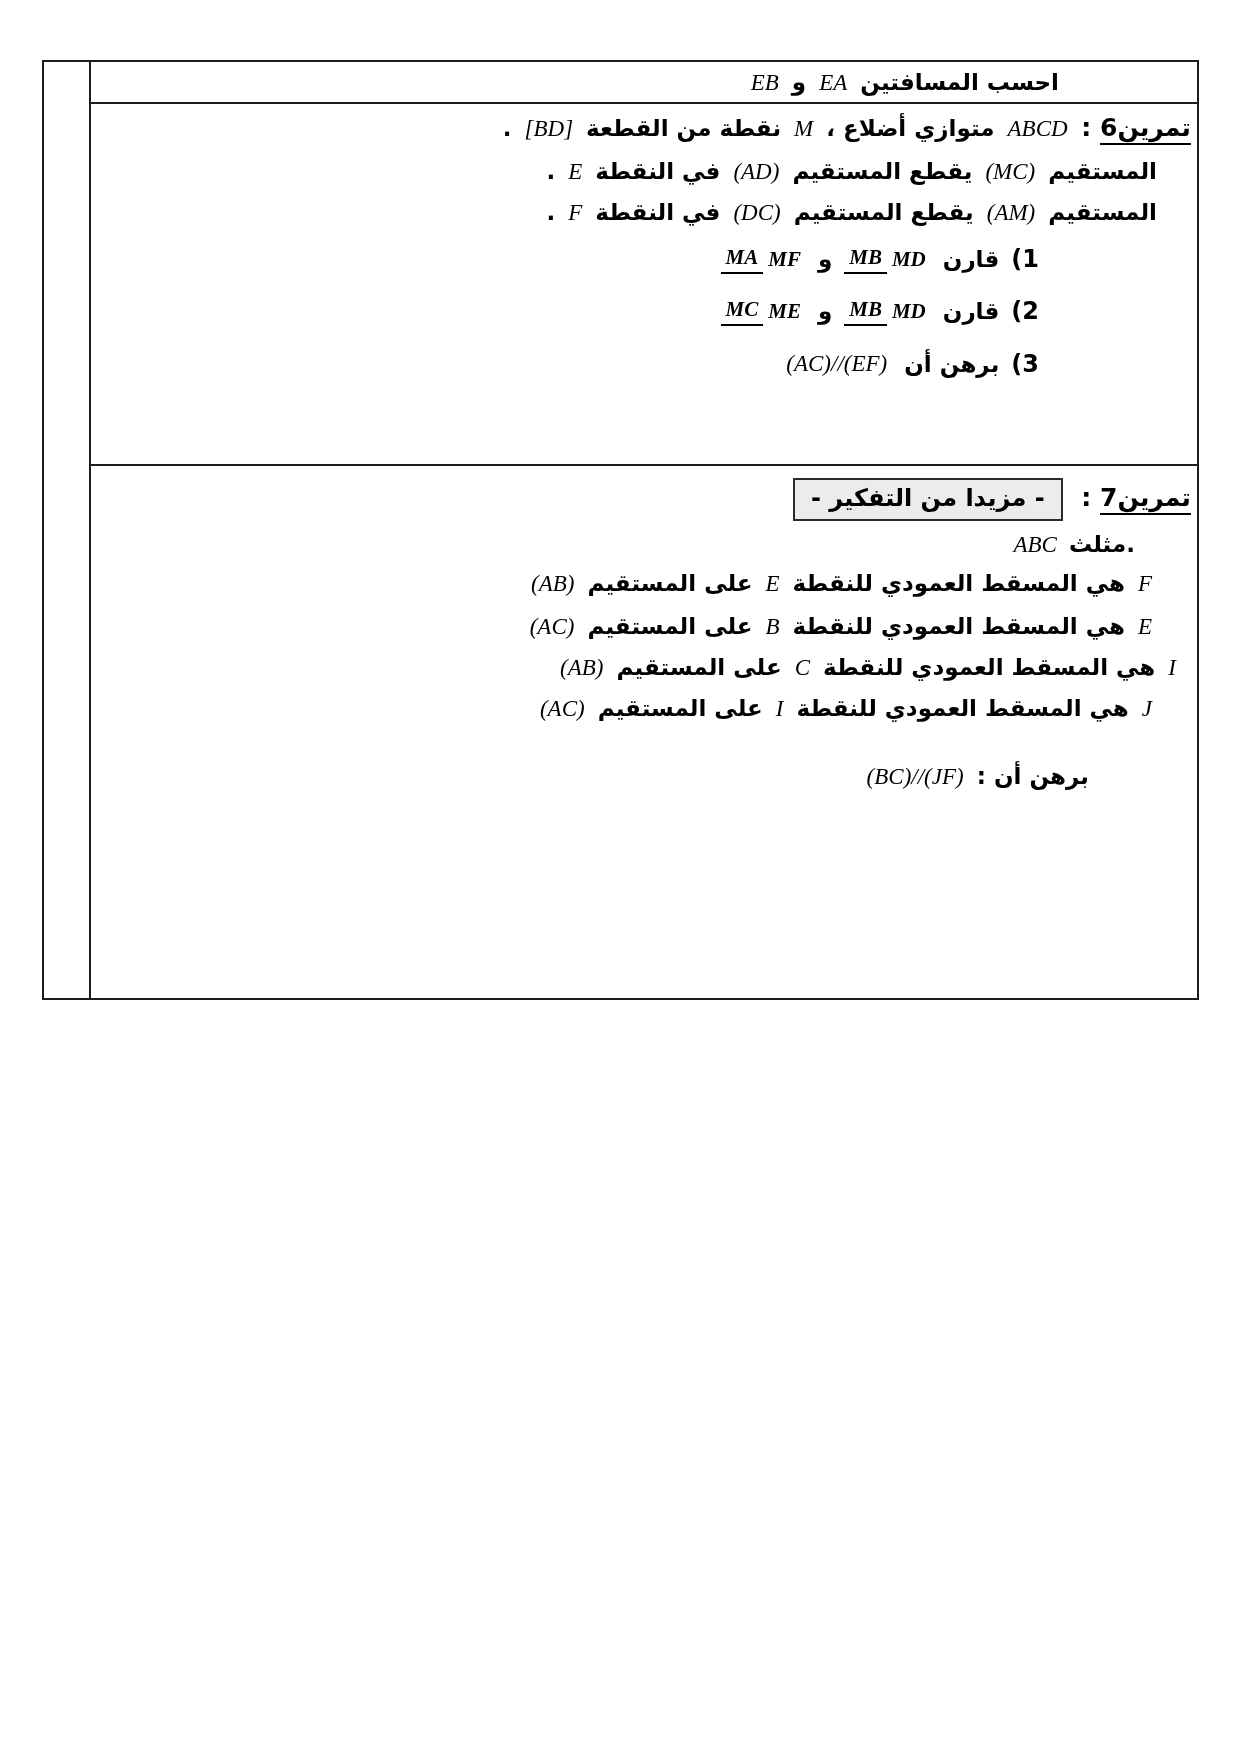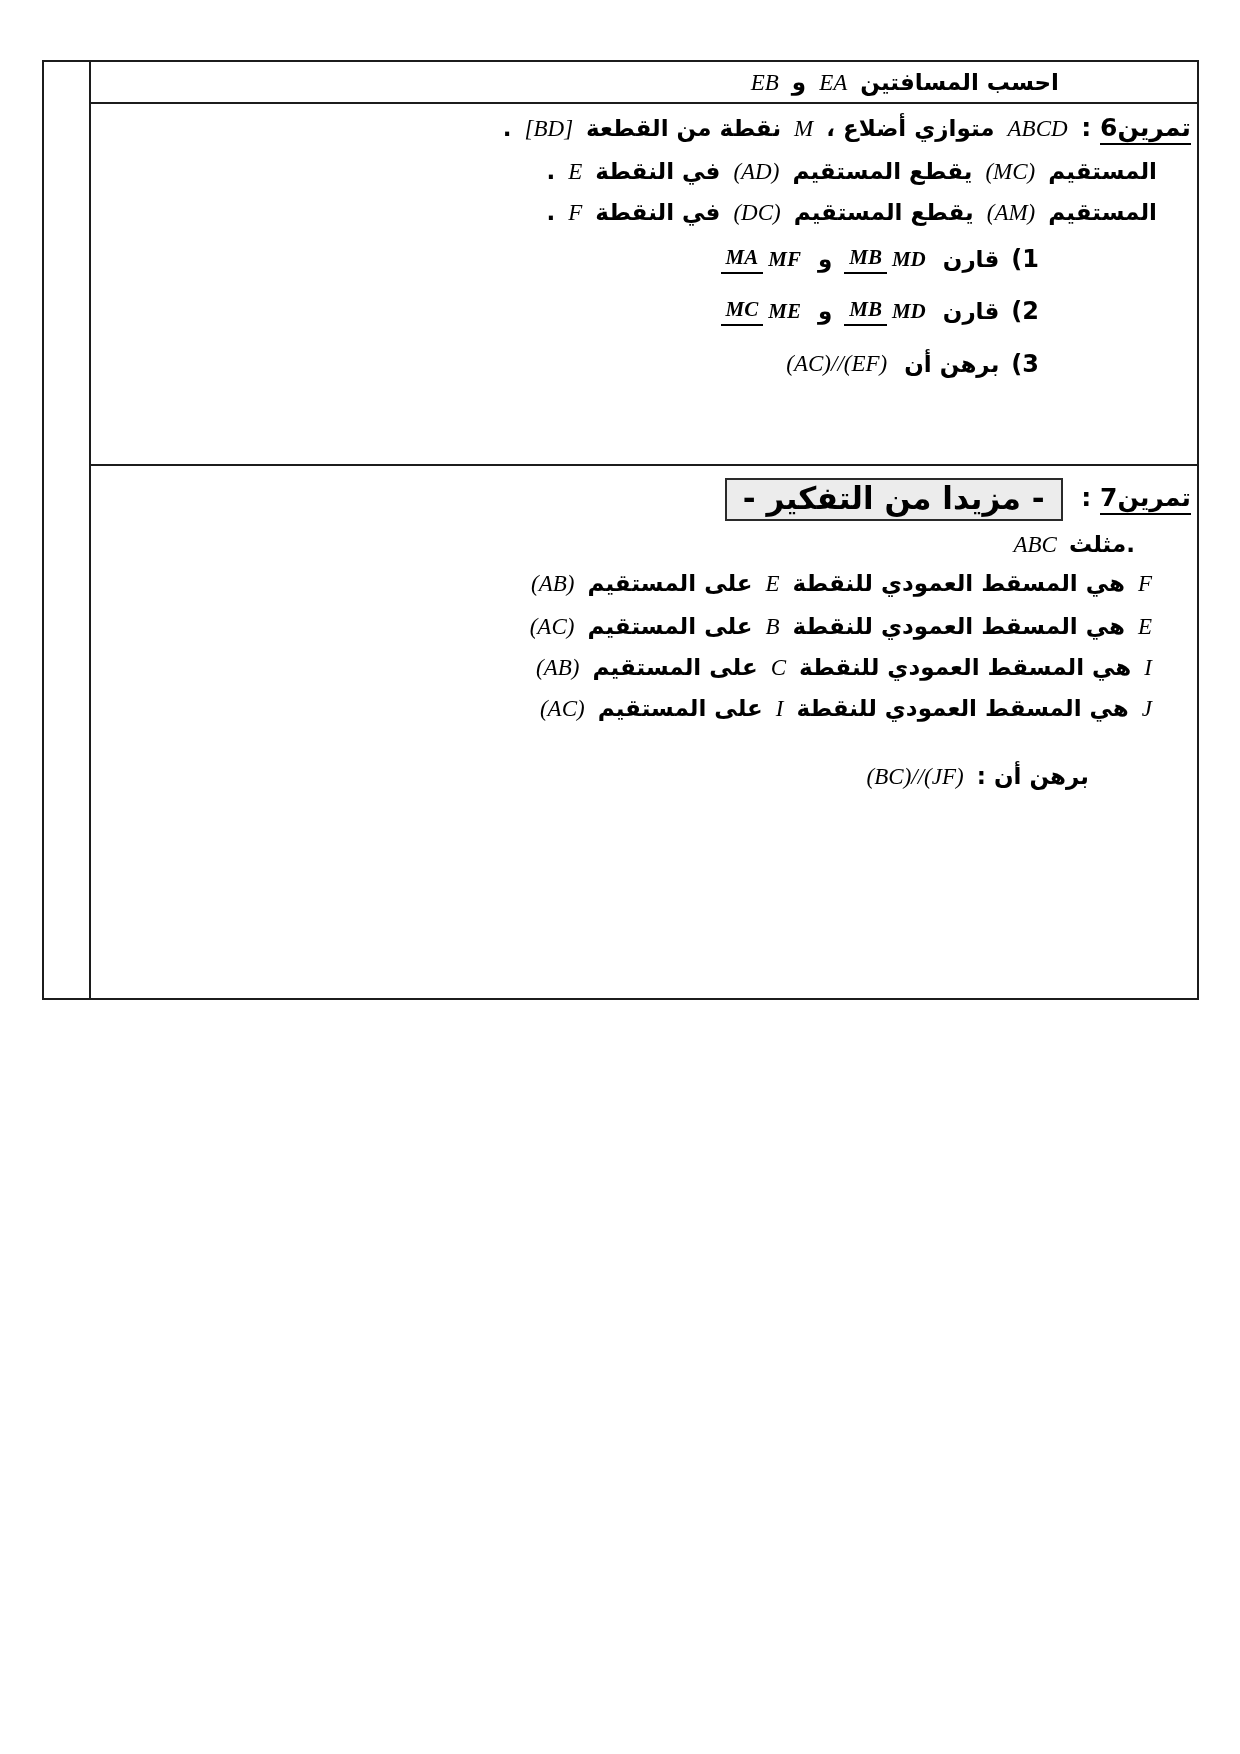--- a/index.html
+++ b/index.html
@@ -22,21 +22,21 @@
   .q-line{display:flex;align-items:center;justify-content:flex-start;direction:rtl;
           column-gap:12px;font-size:23px;font-weight:bold;}
   .qnum{direction:ltr;unicode-bidi:isolate;font-family:"DejaVu Sans",sans-serif;
         font-weight:bold;font-size:24px;}
   .frac{display:inline-flex;flex-direction:row;align-items:center;direction:ltr;
         unicode-bidi:isolate;font-family:"Liberation Serif","DejaVu Serif",serif;
         font-style:italic;font-size:21px;line-height:27px;}
   .frac .fnum{display:block;border-bottom:2px solid #000;padding:0 5px 1px;}
   .frac .fden{display:block;padding:1px 5px 0;}
   .think-box{display:inline-block;background:#ececec;border:2px solid #2a2a2a;
-             padding:3px 16px 6px;font-size:31px;line-height:30px;margin:0 10px;vertical-align:middle;}
+             padding:3px 16px 6px;font-size:24px;line-height:30px;margin:0 10px;vertical-align:middle;}
   .tri-line{direction:rtl;text-align:right;font-size:23px;font-weight:bold;line-height:36px;}
 </style>
 </head>
 <body>
 
 <div class="sheet">
   <div class="ex-table">
     <div class="margin-col"></div>
     <div class="main-col">
 
@@ -136,21 +136,21 @@
         </div>
 
         <div class="t-line" style="padding-right:40px;margin-top:2px;line-height:40px;">
           <span class="math">E</span>
           <span class="ar">هي المسقط العمودي للنقطة</span>
           <span class="math">B</span>
           <span class="ar">على المستقيم</span>
           <span class="math">(AC)</span>
         </div>
 
-        <div class="t-line" style="padding-right:40px;line-height:40px;">
+        <div class="t-line" style="padding-right:16px;line-height:40px;">
           <span class="math">I</span>
           <span class="ar">هي المسقط العمودي للنقطة</span>
           <span class="math">C</span>
           <span class="ar">على المستقيم</span>
           <span class="math">(AB)</span>
         </div>
 
         <div class="t-line" style="padding-right:40px;line-height:40px;">
           <span class="math">J</span>
           <span class="ar">هي المسقط العمودي للنقطة</span>

